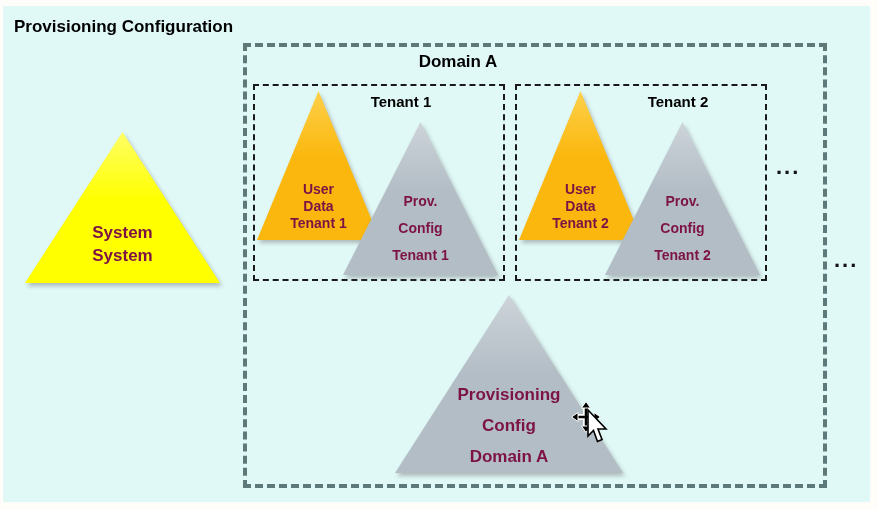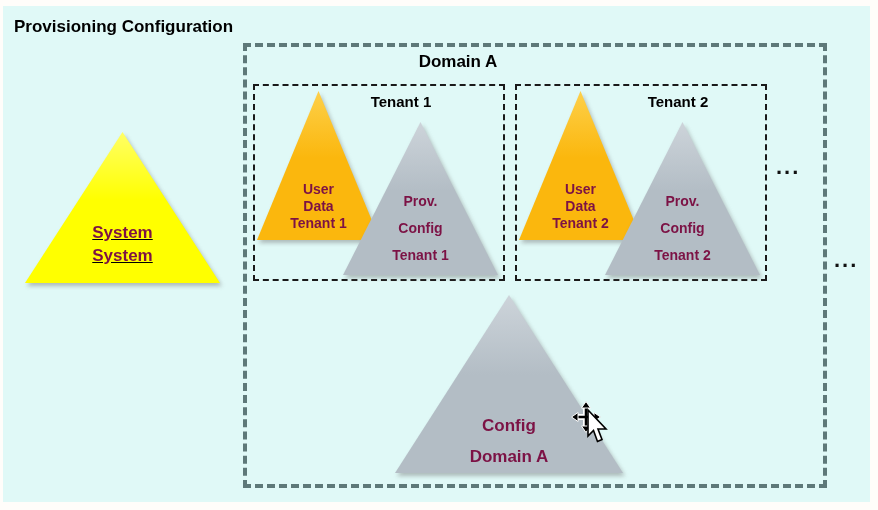--- a/index.html
+++ b/index.html
@@ -75,21 +75,21 @@
 <div class="abs page-title">Provisioning Configuration</div>
 
 <div class="abs domain-box"></div>
 <div class="abs domain-label">Domain A</div>
 
 <div class="abs tenant-box t1"></div>
 <div class="abs tenant-label t1">Tenant 1</div>
 <div class="abs tenant-box t2"></div>
 <div class="abs tenant-label t2">Tenant 2</div>
 
-<div class="tri-wrap" style="left:25px; top:132px; width:195px; height:151px;text-decoration:underline;">
+<div class="tri-wrap" style="left:25px; top:132px; width:195px; height:151px;">
   <div class="tri yellow txt-lg pb16">
     <span>System</span>
     <span>System</span>
   </div>
 </div>
 
 <div class="tri-wrap" style="left:257px; top:91px; width:123px; height:149px;">
   <div class="tri orange txt-sm pb8">
     <span>User</span>
     <span>Data</span>
@@ -114,20 +114,21 @@
 <div class="tri-wrap" style="left:605px; top:122px; width:155px; height:153px;">
   <div class="tri gray txt-sm pb11">
     <span>Prov.</span>
     <span>Config</span>
     <span>Tenant 2</span>
   </div>
 </div>
 
 <div class="tri-wrap" style="left:395px; top:295px; width:228px; height:178px;">
   <div class="tri gray txt-lg pb6" style="line-height:21px;">
+    <span>Provisioning</span>
     <span>Config</span>
     <span>Domain A</span>
   </div>
 </div>
 
 <div class="abs ellipsis inner">...</div>
 <div class="abs ellipsis outer">...</div>
 
 <svg class="abs cursor" viewBox="0 0 38 48">
   <g>

